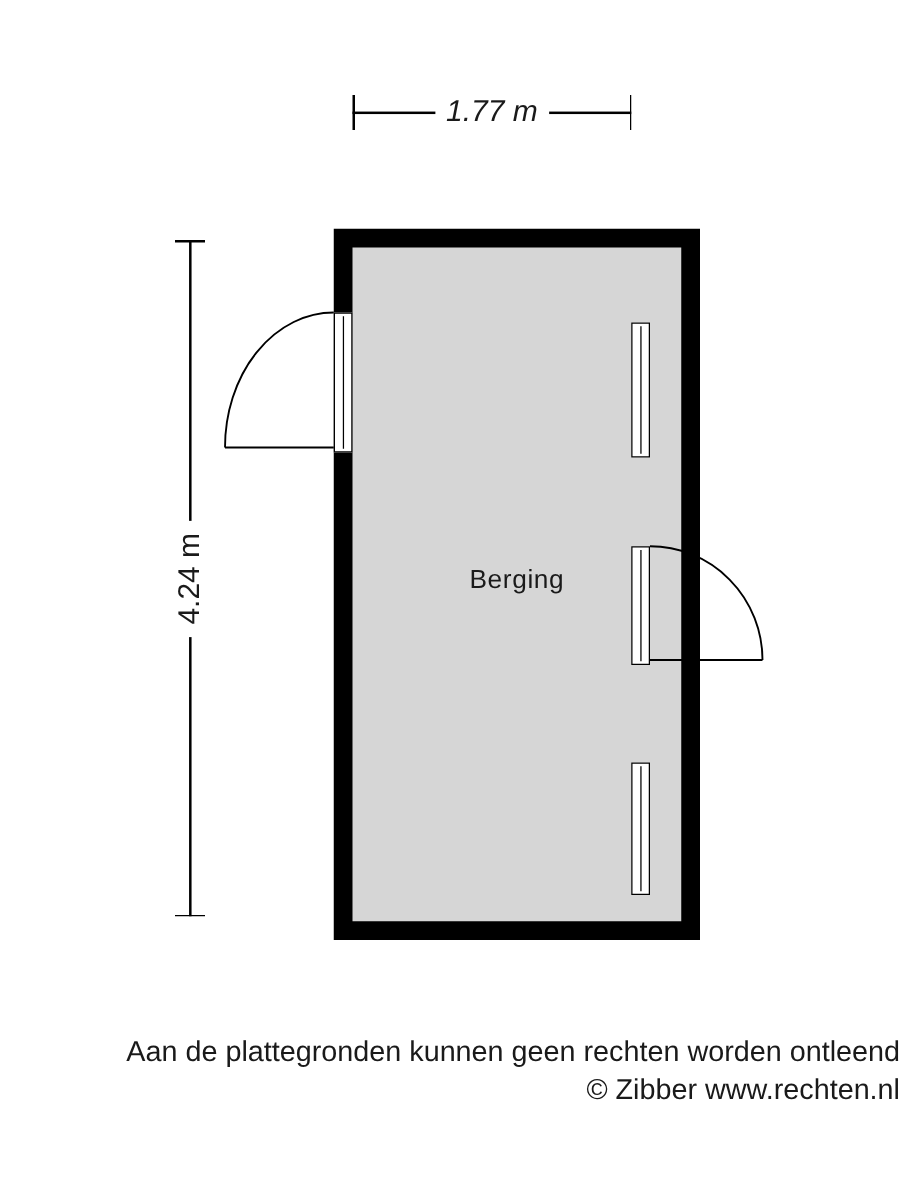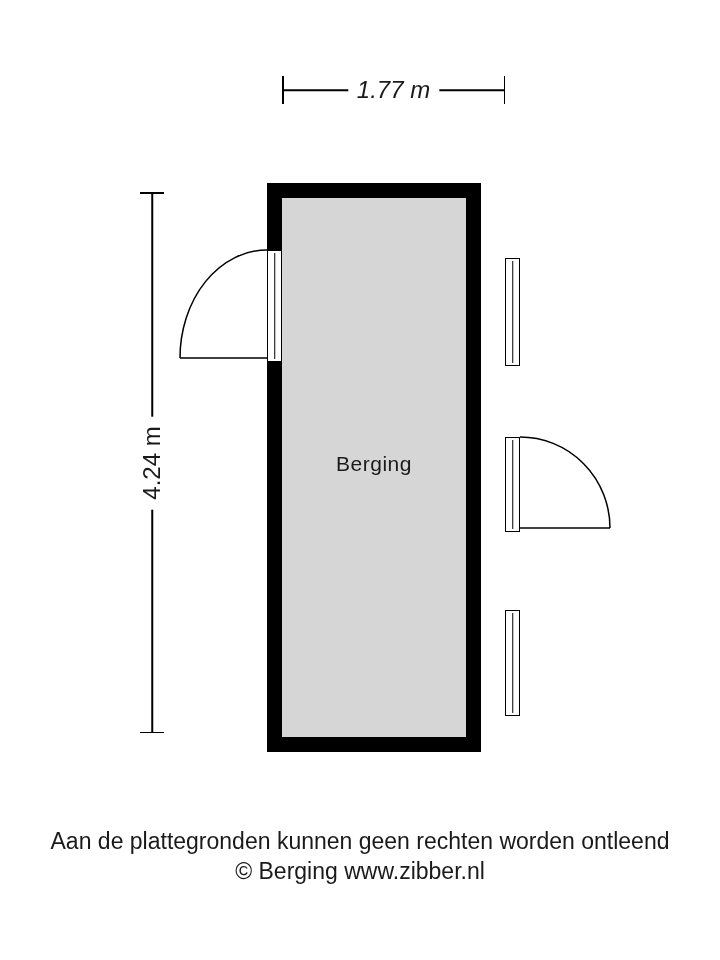--- a/index.html
+++ b/index.html
@@ -34,21 +34,21 @@
     position: absolute; left: 50%; top: 50%;
     transform: translate(-50%, -50%) rotate(-90deg);
     background: #ffffff; padding: 0 10px;
     font-size: 24px; white-space: nowrap;
   }
 
   
   .room {
     position: absolute;
     left: 267px; top: 183px;
-    width: 214px; height: 569px;
+    width: 293px; height: 569px;
     background: #000000;
   }
   .floor {
     position: absolute;
     left: 15px; top: 15px; right: 15px; bottom: 15px;
     background: #d6d6d6;
   }
   .room-label {
     position: absolute; left: 50%; top: 49.3%;
     transform: translate(-50%, -50%);
@@ -68,21 +68,21 @@
     position: absolute;
     left: 50%; top: 2px; bottom: 2px;
     width: 1.5px; background: #000;
     transform: translateX(-50%);
   }
 
   
   .swing-layer { position: absolute; left: 0; top: 0; pointer-events: none; }
 
   
-  .footer { position: absolute; left: 0; right: 0; top: 828px; text-align: center; }
+  .footer { position: absolute; left: 0; right: 0; top: 828px; text-align: right; }
   .footer-line1 { font-size: 23px; }
   .footer-line2 { font-size: 23px; margin-top: 3px; }
 </style>
 </head>
 <body>
 
 <div class="canvas">
 
   <div class="dim-h">
     <div class="dim-h-line"></div>
@@ -118,16 +118,16 @@
       <path d="M 180 358 A 87 108 0 0 1 267 250"></path>
     </g>
     <g fill="none" stroke="#000" stroke-width="1.5">
       <line x1="520" y1="528" x2="610" y2="528"></line>
       <path d="M 610 528 A 90 91 0 0 0 520 437"></path>
     </g>
   </svg>
 
   <div class="footer">
     <div class="footer-line1">Aan de plattegronden kunnen geen rechten worden ontleend</div>
-    <div class="footer-line2">© Berging www.zibber.nl</div>
+    <div class="footer-line2">© Zibber www.rechten.nl</div>
   </div>
 
 </div>
 
 </body></html>

